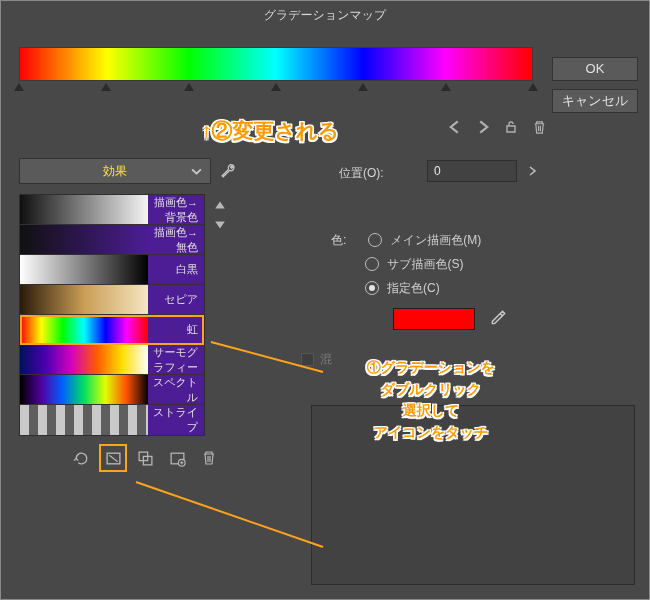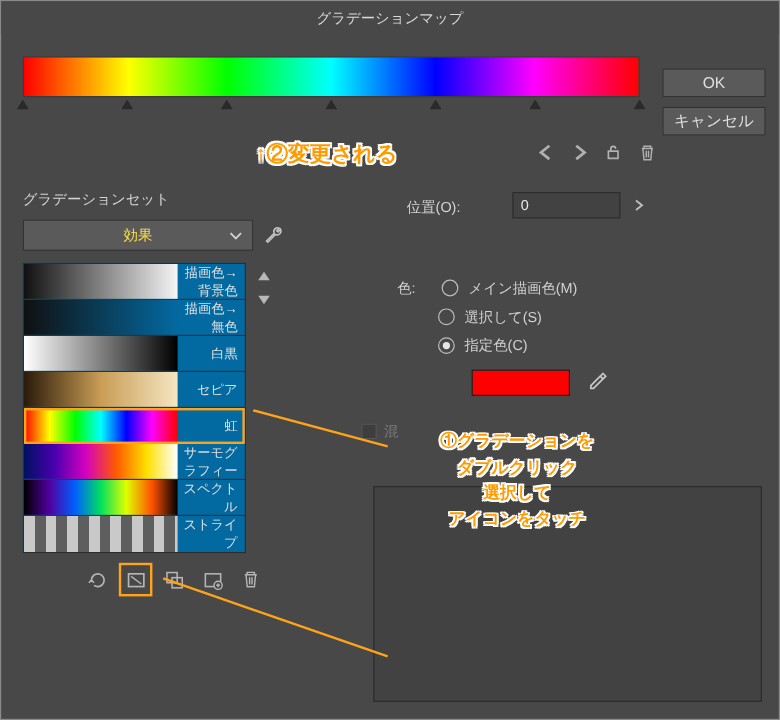--- a/index.html
+++ b/index.html
@@ -64,21 +64,21 @@
     color:#ff9a00;
     font-weight:700;
     font-size:14px;
     text-align:center;
     text-shadow:
       -1.5px -1.5px 0 #fff, 1.5px -1.5px 0 #fff, -1.5px 1.5px 0 #fff, 1.5px 1.5px 0 #fff,
       0 -1.5px 0 #fff, 0 1.5px 0 #fff, -1.5px 0 0 #fff, 1.5px 0 0 #fff;
     pointer-events:none;
     line-height:1.55;
   }
-  .anno2 { left:212px; top:114px; font-size:18px; }
+  .anno2 { left:200px; top:114px; font-size:21px; }
   .anno1 { left:300px; top:356px; width:260px; }
 
   
   .iconrow { position:absolute; left:445px; top:115px; height:22px; display:flex; gap:10px; align-items:center; }
   .iconrow .icn { width:18px; height:18px; color:#b0b0b0; cursor:pointer; display:flex; align-items:center; justify-content:center; }
 
   
   .poslabel { position:absolute; left:338px; top:164px; color:#d4d4d4; font-size:12px; }
   .posinput {
     position:absolute; left:426px; top:159px;
@@ -104,21 +104,21 @@
   .select .caret { position:absolute; right:8px; color:#cfcfcf; }
   .wrench { width:22px; height:22px; color:#c6c6c6; cursor:pointer; display:flex; align-items:center; justify-content:center;}
 
   .list-wrap {
     margin-top:10px;
     display:flex; gap:6px;
   }
   .list {
     width:186px;
     border:1px solid #2e2e2e;
-    background:#0369a1;
+    background:#4c1d95;
   }
   .item {
     height:30px; display:flex; align-items:center;
     border-bottom:1px solid #323232;
     cursor:pointer;
   }
   .item:last-child{ border-bottom:none; }
   .sw { width:128px; height:100%; }
   .lbl { flex:1; font-size:11px; color:#e0e0e0; text-align:right; padding-right:6px; }
   .item.selected { outline:2px solid #ffa41a; outline-offset:-2px; position:relative; z-index:5; }
@@ -241,21 +241,20 @@
 
 <div class="poslabel">位置(O):</div>
 <input class="posinput" value="0" style="">
 <span class="posstep">
     <svg width="10" height="14" viewBox="0 0 10 10">
       <path d="M3 1 L8 5 L3 9" fill="none" stroke="currentColor" stroke-width="1.6"></path>
     </svg>
   </span>
 
 <div class="panel">
-  <div class="panel-title">グラデーションセット</div>
   <div class="sel-row">
     <div class="select">
       <span>効果</span>
       <span class="caret">
           <svg width="11" height="11" viewBox="0 0 10 10">
             <path d="M1 3 L5 7 L9 3" fill="none" stroke="currentColor" stroke-width="1.5"></path>
           </svg>
         </span>
     </div>
     <span class="wrench">
@@ -349,21 +348,21 @@
 
 <div class="color-sec">
   <div class="radiorow">
     <span>色:</span>
     <span style="width:6px"></span>
     <span class="radio" id="r0"></span>
     <span>メイン描画色(M)</span>
   </div>
   <div class="radiorow" style="padding-left:34px;">
     <span class="radio" id="r1"></span>
-    <span>選択して(S)</span>
+    <span>サブ描画色(S)</span>
   </div>
   <div class="radiorow" style="padding-left:34px;">
     <span class="radio checked" id="r2"></span>
     <span>指定色(C)</span>
   </div>
 </div>
 <div class="swatch" id="swatch" style="background: rgb(255, 0, 0);"></div>
 <span class="eyedrop">
     <svg width="18" height="18" viewBox="0 0 16 16">
       <path d="M12 2l2 2-2 2-2-2zM10 4L3 11v2h2l7-7" fill="none" stroke="currentColor" stroke-width="1.3"></path>

